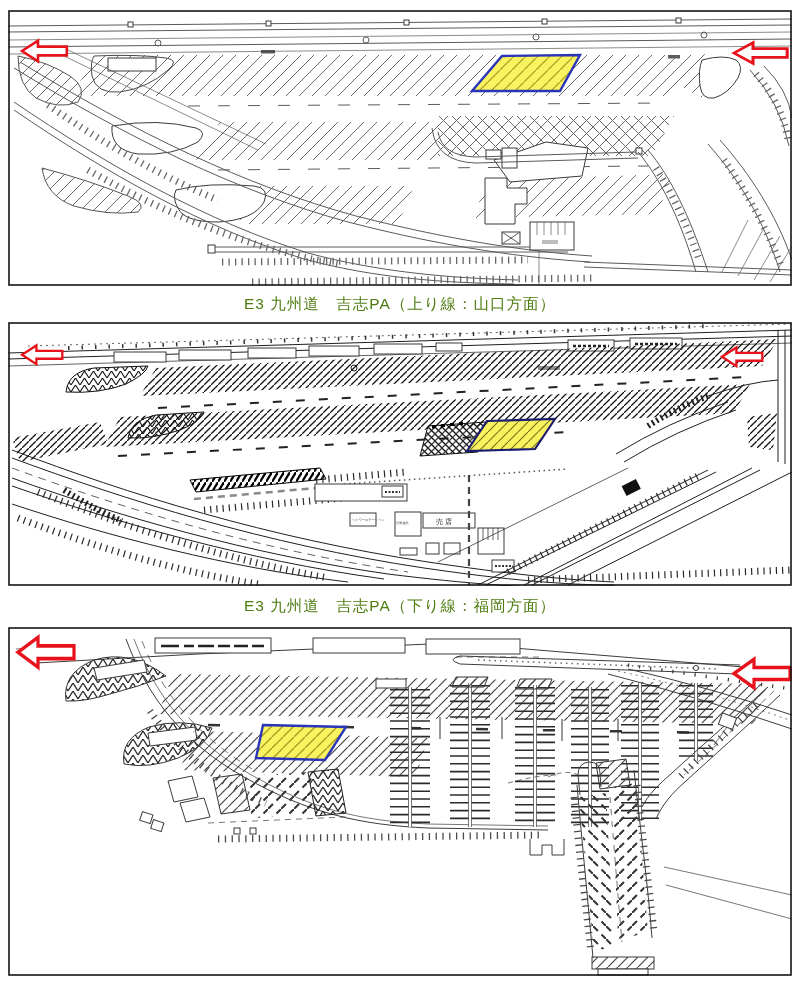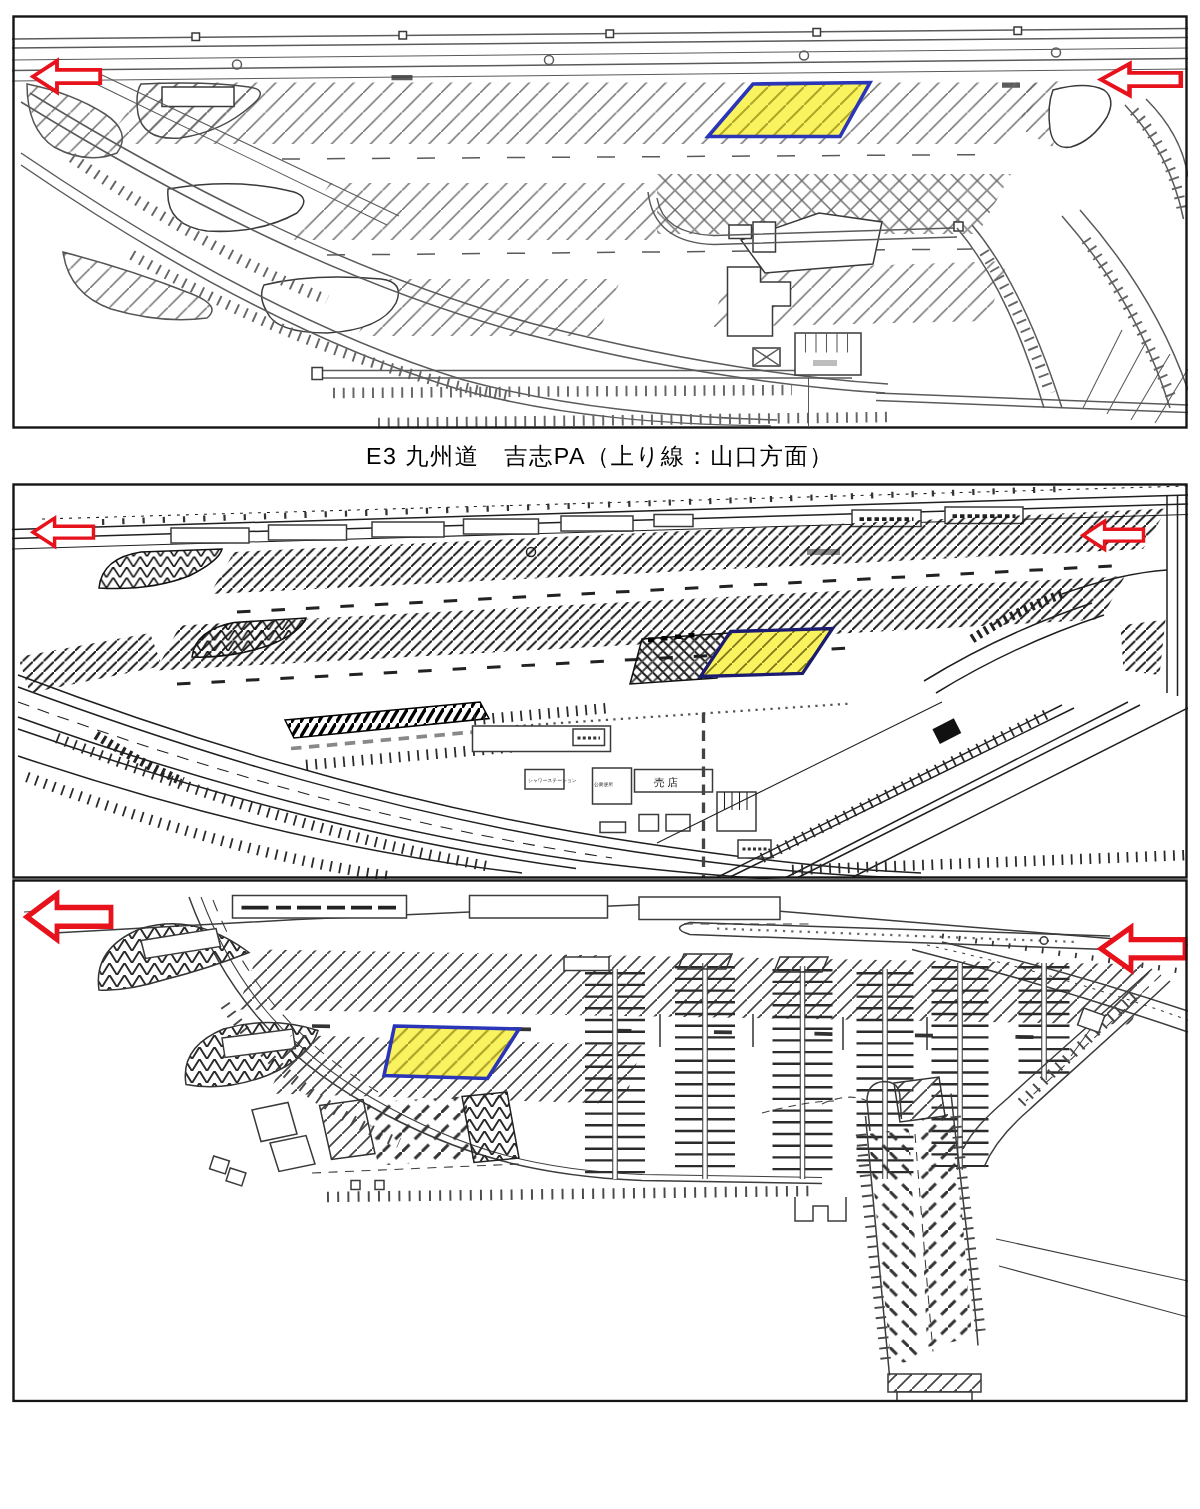--- a/index.html
+++ b/index.html
@@ -2,21 +2,21 @@
 <html><head>
 <meta charset="utf-8">
 <style>
   html,body{margin:0;padding:0;background:#ffffff;}
   .page{position:relative;width:800px;height:1006px;background:#fff;box-sizing:border-box;
         padding:10px 8px 0 8px;font-family:"Liberation Sans","DejaVu Sans",sans-serif;}
   figure{margin:0;}
   .frame{width:784px;background:#fff;}
   .frame svg{display:block;}
   .caption{width:784px;display:flex;align-items:center;justify-content:center;
-           color:#000000;font-size:15.5px;font-weight:500;letter-spacing:1px;}
+           color:#4d7c0f;font-size:15.5px;font-weight:500;letter-spacing:1px;}
   .cap1{height:36px;} .cap2{height:41px;} .cap3{height:30px;}
 
   
   .ln  {stroke:#5a5a5a;fill:none;stroke-width:1;}
   .ln2 {stroke:#1f1f1f;fill:none;stroke-width:1;}
   .ln3 {stroke:#3c3c3c;fill:none;stroke-width:1;}
   .thin{stroke-width:.7;}
   .bld {fill:#fff;stroke:#3a3a3a;stroke-width:1;}
   .tick{stroke:#666;fill:none;stroke-width:7;stroke-dasharray:1.3 5.2;}
   .tick2{stroke:#2a2a2a;fill:none;stroke-width:7;stroke-dasharray:1.2 5;}
@@ -267,20 +267,21 @@
           <polygon fill="url(#p2h)" points="739,95 769,91 765,128 741,125"></polygon>
           <path class="tick2" d="M520,258 L784,248"></path>
         </g>
 
         <polygon class="arrow" transform="translate(14,22) scale(0.72,0.72)" points="0,15 20,2 20,9.5 56,9.5 56,20.5 20,20.5 20,28"></polygon>
         <polygon class="arrow" transform="translate(714,24) scale(0.72,0.72)" points="0,15 20,2 20,9.5 56,9.5 56,20.5 20,20.5 20,28"></polygon>
 
         <rect class="border" x="1" y="1" width="782" height="262"></rect>
       </svg>
     </div>
+    <figcaption class="caption cap2">E3 九州道　吉志PA（下り線：福岡方面）</figcaption>
   </figure>
 
   <figure>
     <div class="frame">
       <svg width="784" height="349" viewBox="0 0 784 349">
         <defs>
           <pattern id="p3h" width="10" height="10" patternUnits="userSpaceOnUse">
             <path d="M0,10 L10,0" stroke="#454545" stroke-width="1.2"></path>
           </pattern>
           <pattern id="p3b" width="13" height="13" patternUnits="userSpaceOnUse">

